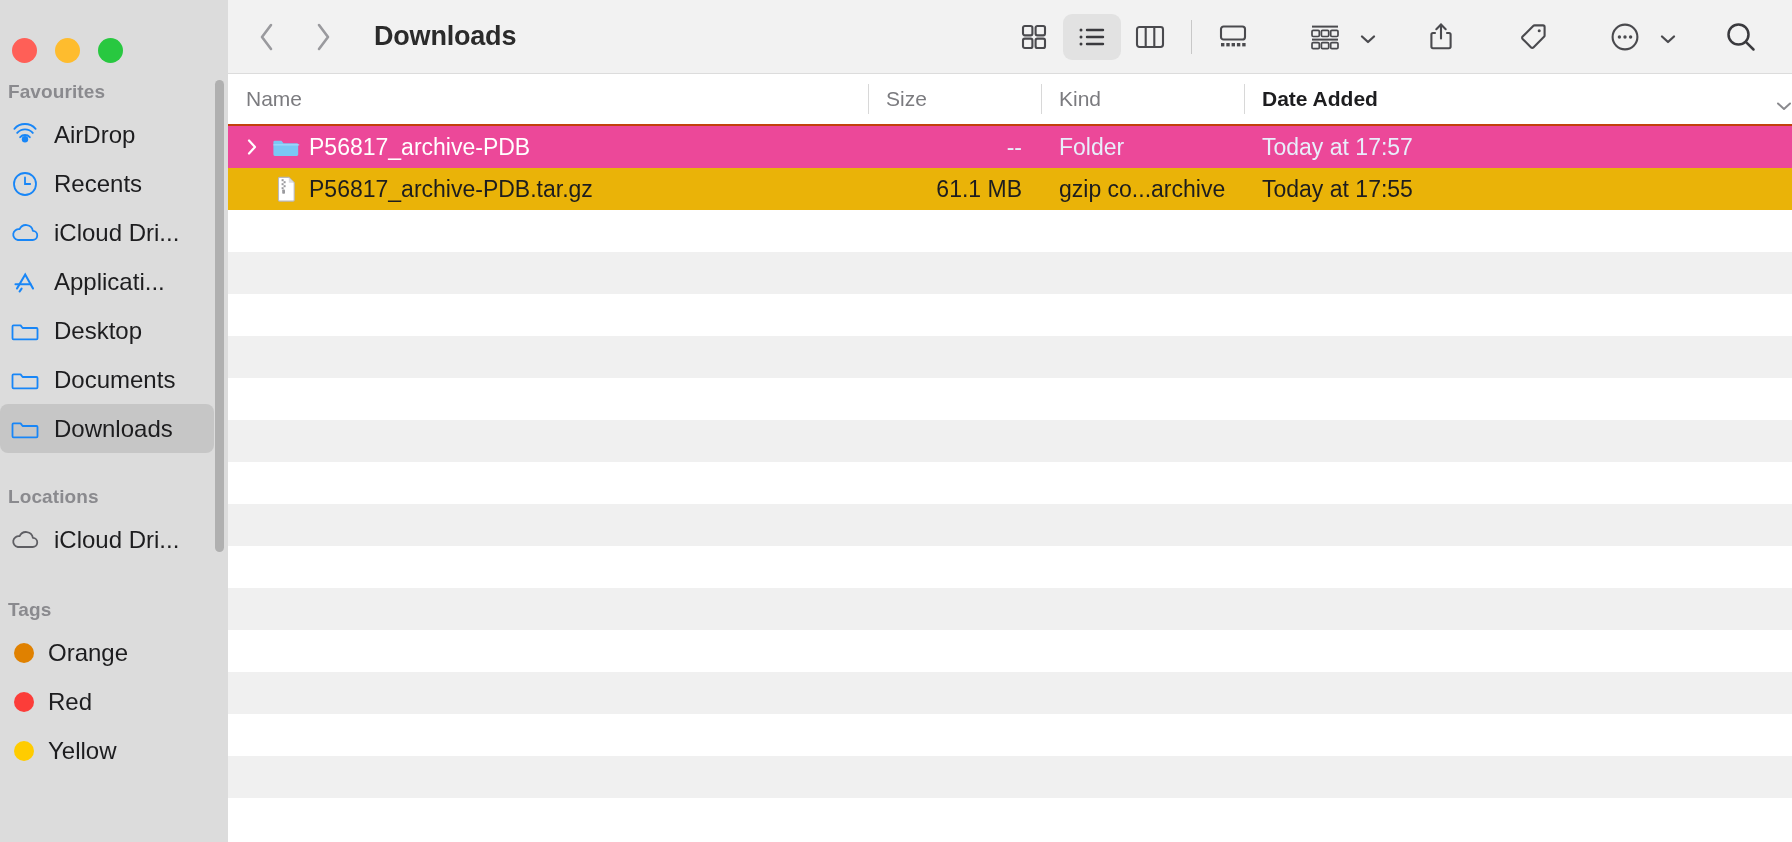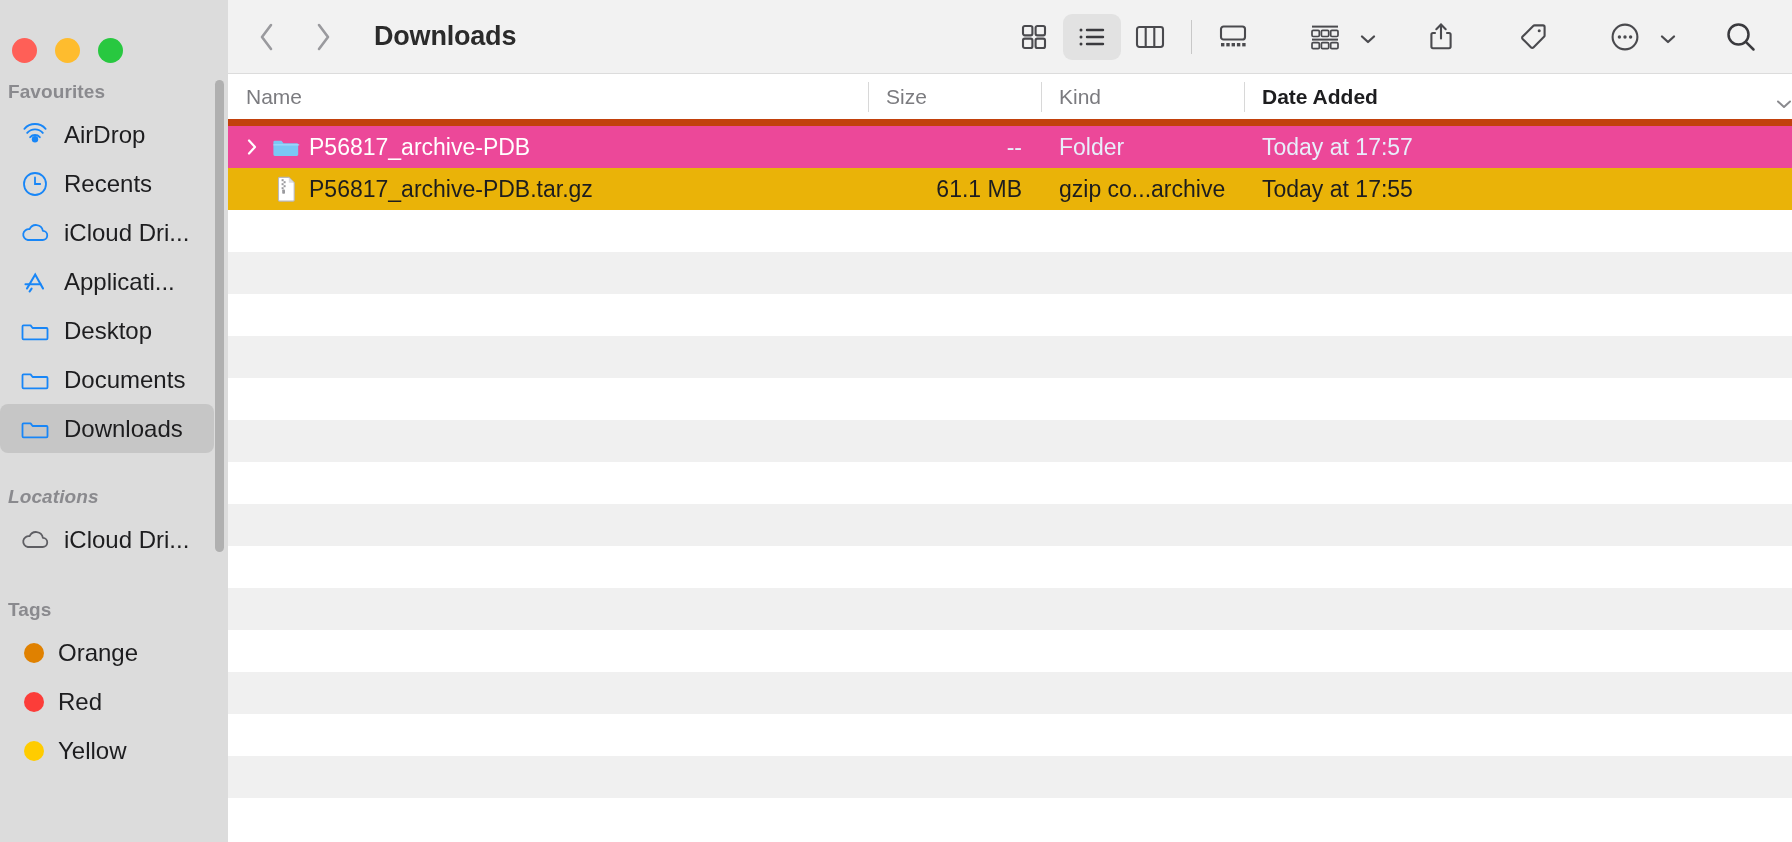--- a/index.html
+++ b/index.html
@@ -24,26 +24,26 @@
   .light { width:25px; height:25px; border-radius:50%; }
   .light.red    { background:#ff5f57; }
   .light.yellow { background:#febc2e; }
   .light.green  { background:#28c840; }
 
   .sb-section {
     font-size:19px; font-weight:bold; color:#8a8a8e;
     padding:0 0 0 8px; height:36px; display:flex; align-items:center;
     letter-spacing:.1px;
   }
-  .sb-section.loc  { margin-top:26px;font-style:italic; }
+  .sb-section.loc  { margin-top:26px; }
   .sb-section.tags { margin-top:28px; }
 
   .sb-item {
     display:flex; align-items:center; gap:14px;
-    height:49px; margin:0 14px 0 0; padding-left:20px;
+    height:49px; margin:0 14px 0 0; padding-left:10px;
     border-radius:8px; color:#1d1d1f; font-size:24px;
     white-space:nowrap;
   }
   .sb-item.selected { background:#c6c6c6; }
   .sb-icon { width:30px; height:30px; flex:0 0 30px; display:flex; align-items:center; justify-content:center; }
   .sb-icon svg { display:block; }
   .tag-dot { width:20px; height:20px; border-radius:50%; margin-left:4px; flex:0 0 20px; }
 
   
   .sb-scroll {
@@ -75,21 +75,21 @@
   }
   .tb-btn.active { background:#e2e2e2; }
   .vdiv { width:1px; height:34px; background:#c8c8c8; margin:0 12px; }
   .tb-group { display:flex; align-items:center; }
   .chev-sm { width:20px; height:12px; margin-left:4px; }
   .sp { width:34px; }
 
   
   .col-head {
     height:52px; display:flex; align-items:center;
-    background:#ffffff; border-bottom:7px solid #c2410c;
+    background:#ffffff; border-bottom:2px solid #c2410c;
     font-size:21px; color:#7b7b7f; position:relative;
   }
   .ch { height:52px; display:flex; align-items:center; position:relative; }
   .ch span { padding-left:18px; }
   .ch + .ch::before {
     content:""; position:absolute; left:0; top:11px;
     width:1px; height:30px; background:#d8d8d8;
   }
   .ch-name { width:640px; }
   .ch-size { width:173px; }

